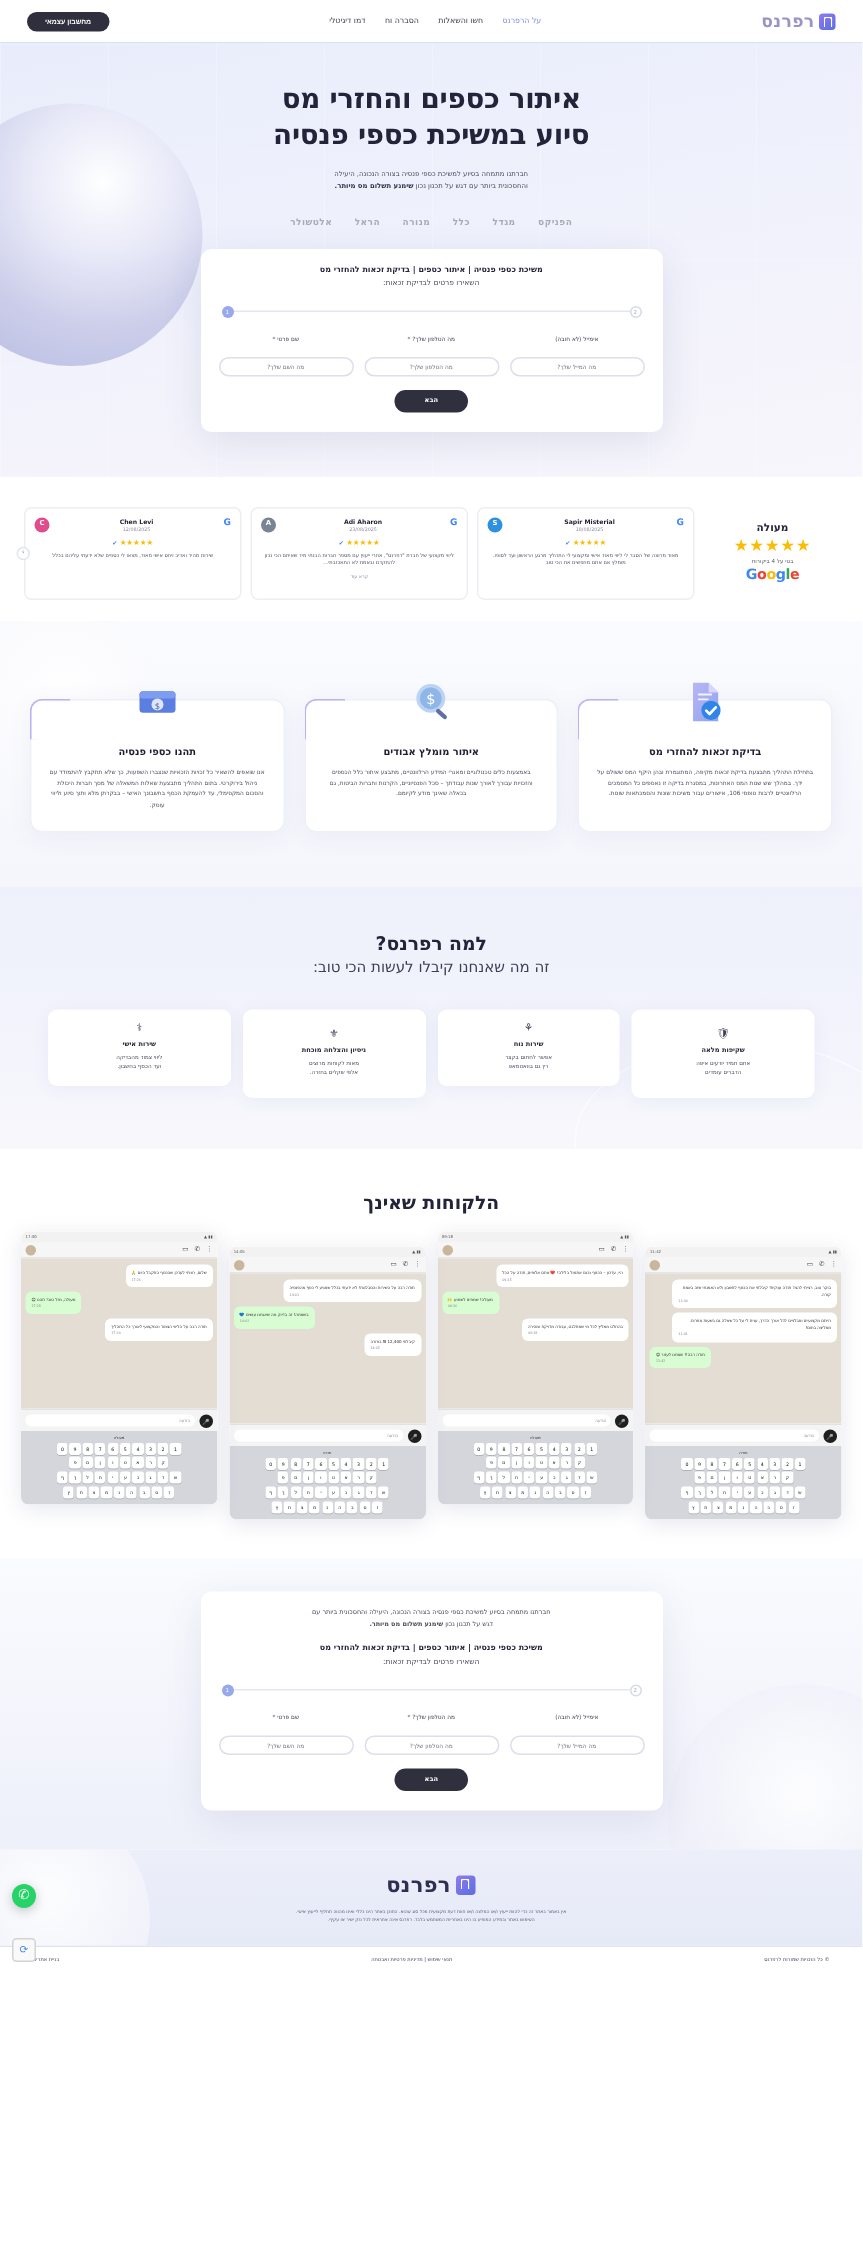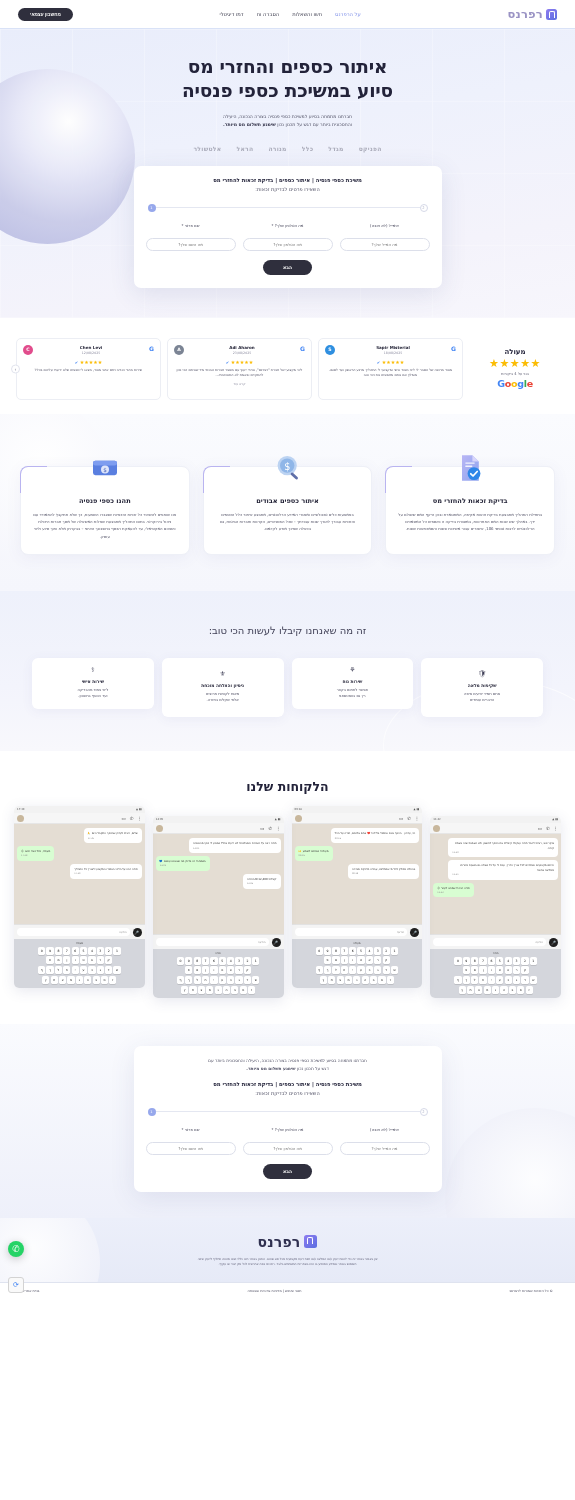--- a/index.html
+++ b/index.html
@@ -412,37 +412,38 @@
         <div class="svc-h">בדיקת זכאות להחזרי מס</div>
         <div class="svc-p">בתחילת התהליך מתבצעת בדיקת זכאות מקיפה, המתוגמרת ובהן היקף המס ששולם על ידך. במהלך שש שנות המס האחרונות, במסגרת בדיקה זו נאספים כל המסמכים הרלוונטיים לרבות טופסי 106, אישורים עבור משיכות שונות והסמכתאות שונות.</div>
       </div>
       <div class="svc-card">
         <svg class="svc-icon" viewBox="0 0 40 40">
           <circle cx="19" cy="17" r="12" fill="#bcd3f2"></circle>
           <circle cx="19" cy="17" r="9" fill="#8fb6e8"></circle>
           <text x="19" y="22" font-size="12" fill="#fff" text-anchor="middle" font-family="DejaVu Sans">$</text>
           <rect x="25" y="25" width="11" height="3.6" rx="1.8" transform="rotate(42 25 25)" fill="#5f6fa8"></rect>
         </svg>
-        <div class="svc-h">איתור כספים אבודים</div>
+        <div class="svc-h">איתור מומלץ אבודים</div>
         <div class="svc-p">באמצעות כלים טכנולוגיים ומאגרי המידע הרלוונטיים, מתבצע איתור כלל הכספים והזכויות עבורך לאורך שנות עבודתך – סכל הפנסיוניים, הקרנות וחברות הביטוח, גם בכאלה שאינך מודע לקיומם.</div>
       </div>
       <div class="svc-card">
         <svg class="svc-icon" viewBox="0 0 40 40">
           <rect x="5" y="11" width="30" height="18" rx="3" fill="#5a7fe0"></rect>
           <rect x="5" y="11" width="30" height="6" rx="3" fill="#7e9df0"></rect>
           <circle cx="20" cy="22" r="5" fill="#dfe6fb"></circle>
           <text x="20" y="25.5" font-size="7" fill="#4a63b8" text-anchor="middle" font-family="DejaVu Sans">$</text>
         </svg>
         <div class="svc-h">תהנו כספי פנסיה</div>
         <div class="svc-p">אנו שואפים להשאיר כל זכויות הזכאיות שנצברו השפעות, כך שלא תתקבץ להתמודד עם ניהול בירוקרטי. בתום התהליך מתבצעת שאלות המשאלה של מסך חברות היכולת והסכום המקסימלי, עד להעמקת הכסף בחשבונך האישי – בבקרתן מלא ותוך סיוע וליווי עוסק.</div>
       </div>
     </div>
   </div>
 
   <div class="why">
+    <div class="sec-title">למה רפרנס?</div>
     <div class="sec-sub">זה מה שאנחנו קיבלו לעשות הכי טוב:</div>
     <div class="why-grid">
       <div class="why-card tall">
         <div class="why-icon">🛡</div>
         <div class="why-h">שקיפות מלאה</div>
         <div class="why-p">
           <div>אתם תמיד יודעים איפה</div>
           <div>הדברים עומדים</div>
         </div>
       </div>
@@ -467,21 +468,21 @@
         <div class="why-h">שירות אישי</div>
         <div class="why-p">
           <div>ליווי צמוד מהבדיקה</div>
           <div>ועד הכסף בחשבון.</div>
         </div>
       </div>
     </div>
   </div>
 
   <div class="testi">
-    <div class="sec-title">הלקוחות שלנו</div>
+    <div class="sec-title">הלקוחות שאינך</div>
     <div class="phones" id="phones">
         <div class="phone">
           <div class="ph-status">
             <span>▮▮ ▲</span>
             <span>11:42</span>
           </div>
      <div class="ph-bar">
        <div class="ph-bar-icons">
          <span>⋮</span>
          <span>✆</span>

